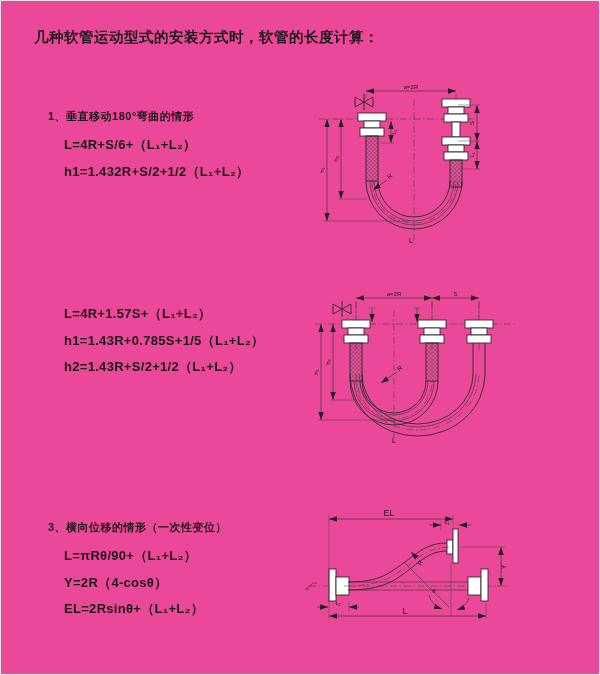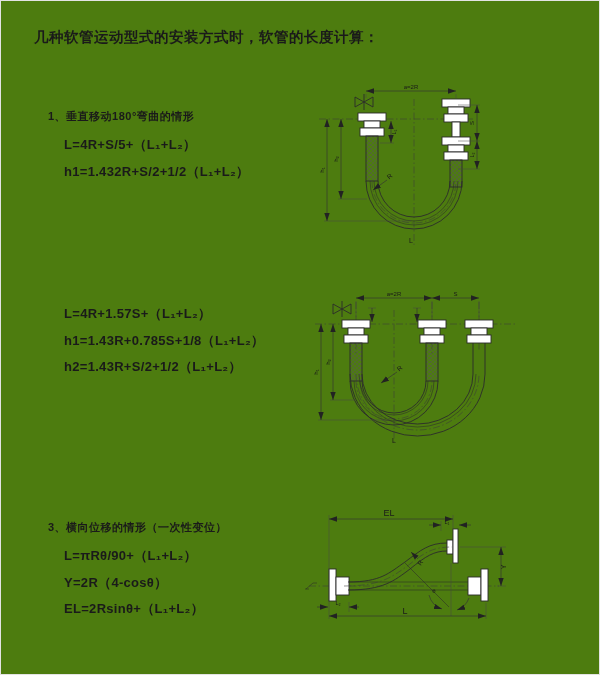--- a/index.html
+++ b/index.html
@@ -1,16 +1,16 @@
 <!DOCTYPE html>
 <html><head>
 <meta charset="utf-8">
 <style>
   html,body{margin:0;padding:0;background:#ffffff;}
-  .page{position:relative;width:600px;height:675px;background:#4d7c0f;
+  .page{position:relative;width:600px;height:675px;background:#ec4899;
         border:1px solid #e3e3e3;box-sizing:border-box;overflow:hidden;
         font-family:"Liberation Sans","DejaVu Sans",sans-serif;color:#1a1a1a;}
   .doc-title{position:absolute;left:33px;top:27px;font-size:14.5px;font-weight:700;letter-spacing:0.5px;}
   .section{position:absolute;left:47px;}
   .sec1{top:108px;} .sec2{top:304px;} .sec3{top:519px;}
   .heading{font-size:11px;font-weight:700;letter-spacing:0.5px;height:27px;}
   .formula{font-size:13px;font-weight:600;margin-left:16px;height:26.5px;letter-spacing:0.3px;white-space:nowrap;}
   .diagram{position:absolute;}
   .d1{left:310px;top:76px;} .d2{left:308px;top:283px;} .d3{left:300px;top:502px;}
   svg{overflow:visible;display:block;}
@@ -27,27 +27,27 @@
 </style>
 </head>
 <body>
 
 <div class="page">
 
   <div class="doc-title">几种软管运动型式的安装方式时，软管的长度计算：</div>
 
   <div class="section sec1">
     <div class="heading">1、垂直移动180°弯曲的情形</div>
-    <div class="formula">L=4R+S/5+（L₁+L₂）</div>
+    <div class="formula">L=4R+S/6+（L₁+L₂）</div>
     <div class="formula">h1=1.432R+S/2+1/2（L₁+L₂）</div>
   </div>
 
   <div class="section sec2">
     <div class="formula">L=4R+1.57S+（L₁+L₂）</div>
-    <div class="formula">h1=1.43R+0.785S+1/8（L₁+L₂）</div>
+    <div class="formula">h1=1.43R+0.785S+1/5（L₁+L₂）</div>
     <div class="formula">h2=1.43R+S/2+1/2（L₁+L₂）</div>
   </div>
 
   <div class="section sec3">
     <div class="heading">3、横向位移的情形（一次性变位）</div>
     <div class="formula">L=πRθ/90+（L₁+L₂）</div>
     <div class="formula">Y=2R（4-cosθ）</div>
     <div class="formula">EL=2Rsinθ+（L₁+L₂）</div>
   </div>
 

